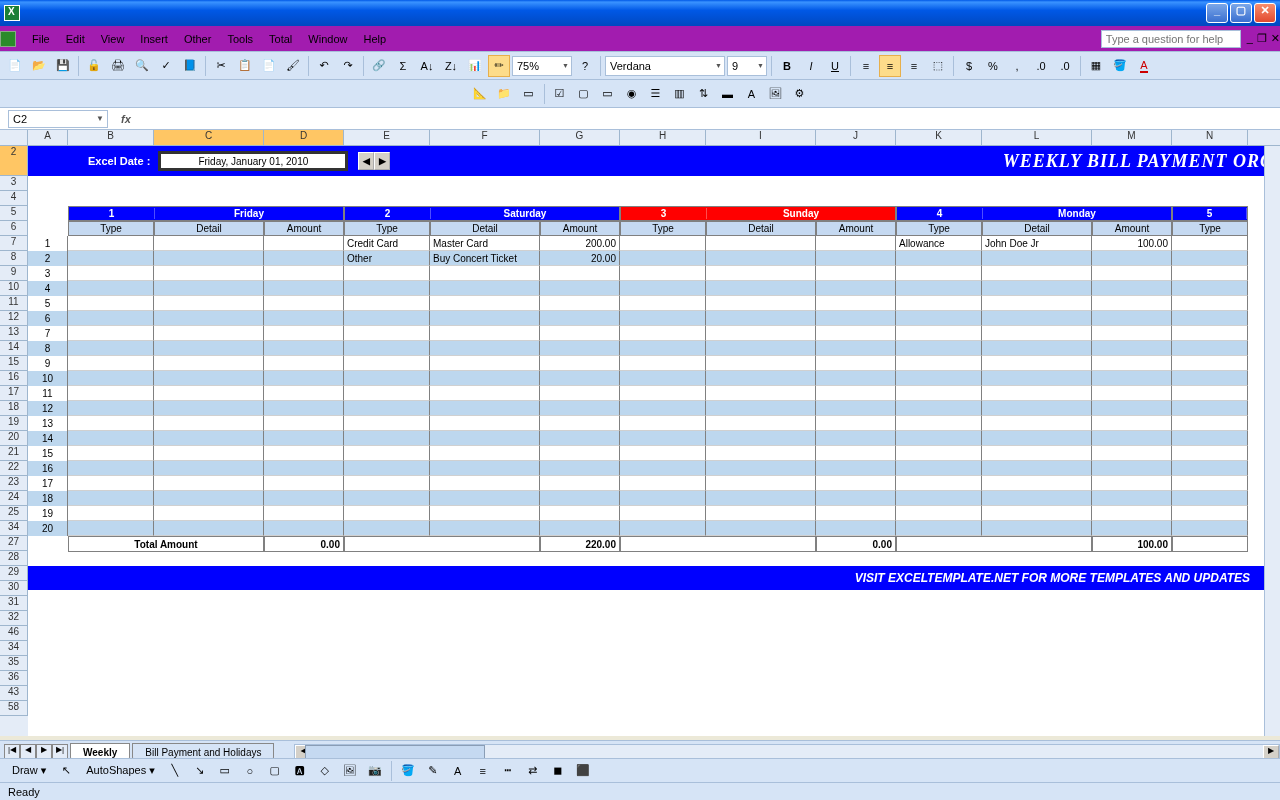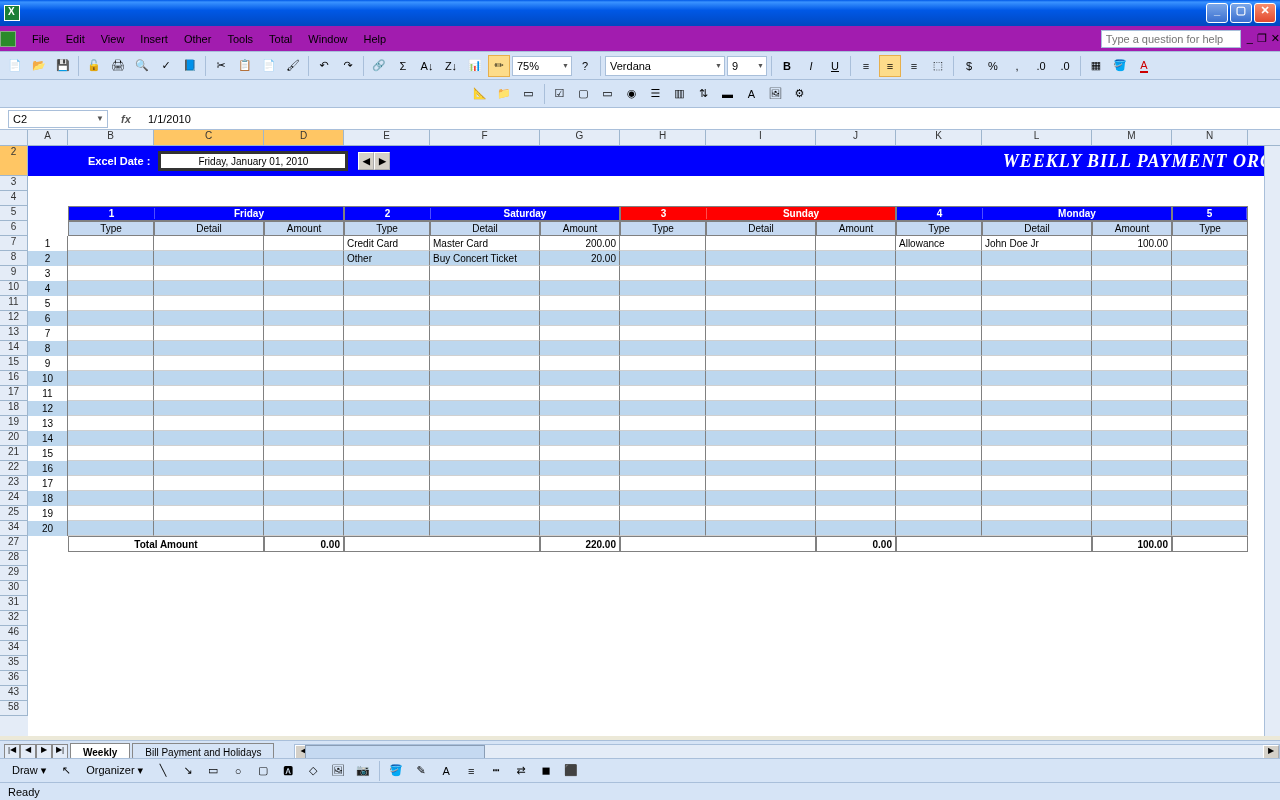--- a/index.html
+++ b/index.html
@@ -205,21 +205,20 @@
   <div class="tbtn">A</div>
   <div class="tbtn">🖼</div>
   <div class="tbtn">⚙</div>
 </div>
 
 <div class="fbar">
   <div class="namebox">
       <span>C2</span>
     </div>
   <div class="fx">fx</div>
-  <div class="formula">1/1/2010</div>
 </div>
 
 <div class="gridwrap">
   <div class="colheads">
     <div class="colhead colA"></div>
     <div class="colhead" style="width:40px">A</div>
     <div class="colhead" style="width:86px">B</div>
     <div class="colhead sel" style="width:110px">C</div>
     <div class="colhead sel" style="width:80px">D</div>
     <div class="colhead" style="width:86px">E</div>
@@ -652,20 +651,23 @@
           <div class="totc r" style="width: 80px;">0.00</div>
           <div class="totc" style="width: 196px; border: 1px solid rgb(128, 128, 128);"></div>
           <div class="totc r" style="width: 80px;">220.00</div>
           <div class="totc" style="width: 196px; border: 1px solid rgb(128, 128, 128);"></div>
           <div class="totc r" style="width: 80px;">0.00</div>
           <div class="totc" style="width: 196px; border: 1px solid rgb(128, 128, 128);"></div>
           <div class="totc r" style="width: 80px;">100.00</div>
           <div class="totc" style="width: 76px;"></div>
         </div>
 
+      <div class="footbar" style="top:auto;margin-left:-40px;margin-top:14px">
+        <span>VISIT EXCELTEMPLATE.NET FOR MORE TEMPLATES AND UPDATES</span>
+      </div>
     </div>
   </div>
 </div>
 <div class="vscroll"></div>
 
 <div class="sheettabs">
   <div class="tabnav">
     <span>|◀</span>
     <span>◀</span>
     <span>▶</span>
@@ -676,21 +678,21 @@
   <div class="hscroll">
     <div class="arr" style="left:0">◀</div>
     <div class="thumb"></div>
     <div class="arr" style="right:0">▶</div>
   </div>
 </div>
 
 <div class="drawbar">
   <span class="lbl"><span>Draw</span> ▾</span>
   <div class="tbtn">↖</div>
-  <span class="lbl"><span>Organizer</span> ▾</span>
+  <span class="lbl"><span>AutoShapes</span> ▾</span>
   <div class="tbtn">╲</div>
   <div class="tbtn">↘</div>
   <div class="tbtn">▭</div>
   <div class="tbtn">○</div>
   <div class="tbtn">▢</div>
   <div class="tbtn">🅰</div>
   <div class="tbtn">◇</div>
   <div class="tbtn">🖼</div>
   <div class="tbtn">📷</div>
   <div class="tsep"></div>

